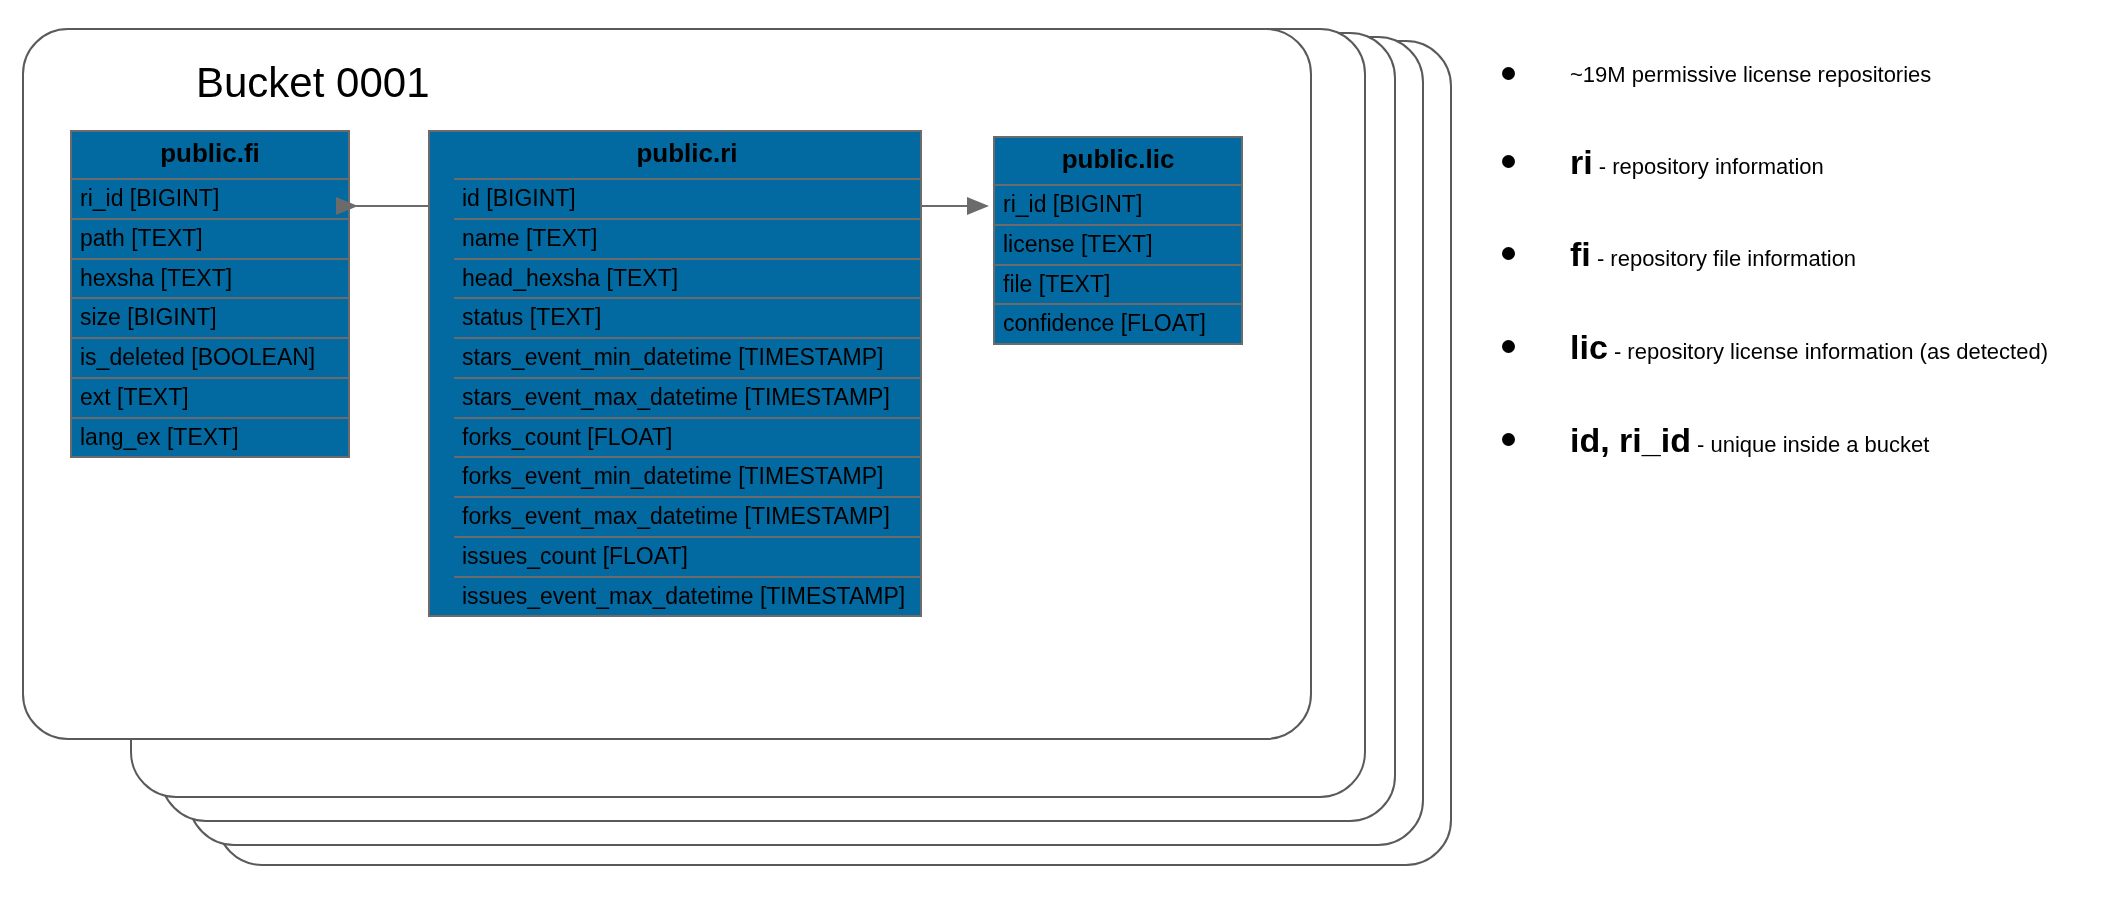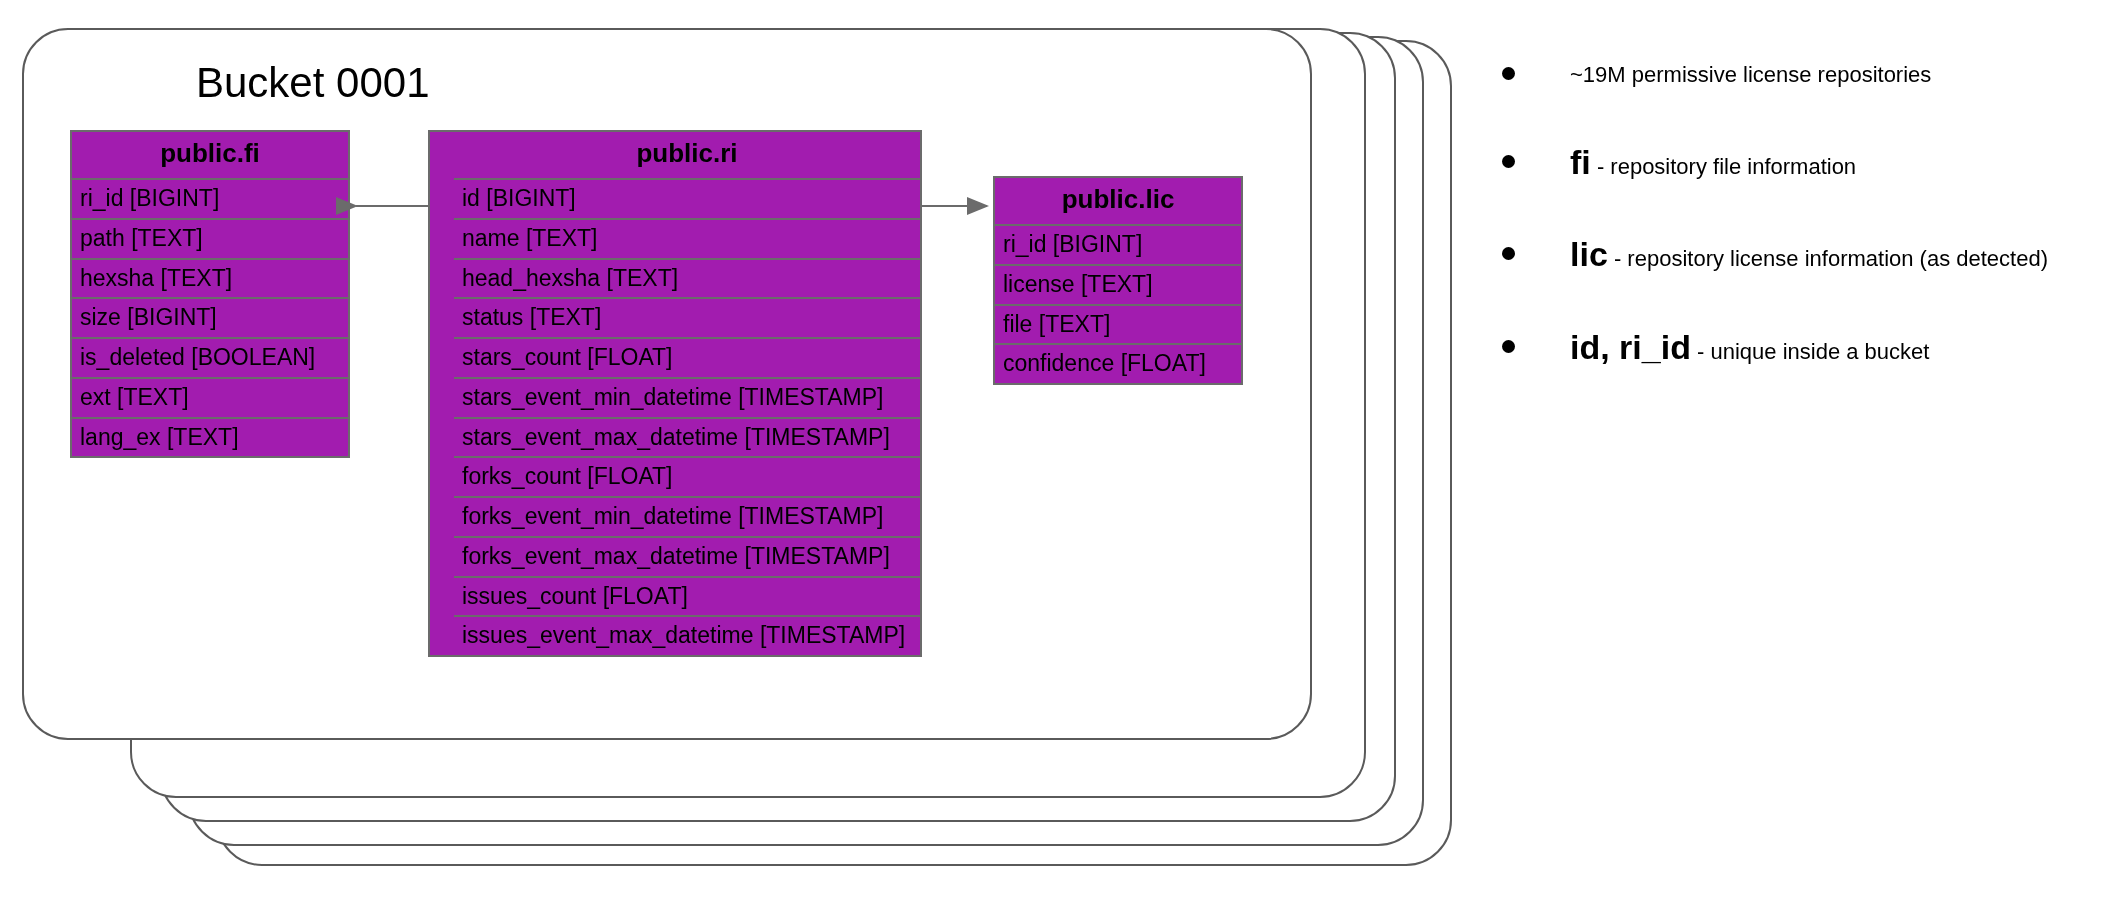--- a/index.html
+++ b/index.html
@@ -45,21 +45,21 @@
     font-size: 42px;
     line-height: 1.1;
     color: #000000;
     white-space: nowrap;
   }
 
   
   .table {
     position: absolute;
     border: 2px solid #6b6b6b;
-    background: #a21caf;
+    background: #0369a1;
     box-sizing: border-box;
   }
   .table-title {
     font-weight: bold;
     font-size: 26px;
     text-align: center;
     padding: 6px 8px 9px 8px;
     border-bottom: 2px solid #6b6b6b;
     box-sizing: border-box;
     white-space: nowrap;
@@ -70,21 +70,21 @@
     padding: 4px 8px 5px 8px;
     border-bottom: 2px solid #6b6b6b;
     box-sizing: border-box;
     white-space: nowrap;
     line-height: 1.25;
   }
   .trow:last-child { border-bottom: none; border-radius: 16px; }
 
   #table-fi  { left:  70px; top: 130px; width: 280px; }
   #table-ri  { left: 428px; top: 130px; width: 494px; padding-left: 24px; }
-  #table-lic { left: 993px; top: 136px; width: 250px; margin-top: 40px; }
+  #table-lic { left: 993px; top: 136px; width: 250px; }
 
   
   .connector { position: absolute; left: 0; top: 0; width: 1470px; height: 916px; pointer-events: none; }
 
   
   .bullets {
     position: absolute;
     left: 1478px;
     top: 52px;
     width: 610px;
@@ -137,21 +137,20 @@
     </div>
   </div>
 
   <div class="table" id="table-ri">
     <div class="table-title">public.ri</div>
     <div class="table-rows">
       <div class="trow">id [BIGINT]</div>
       <div class="trow">name [TEXT]</div>
       <div class="trow">head_hexsha [TEXT]</div>
       <div class="trow">status [TEXT]</div>
-      <div class="trow">stars_count [FLOAT]</div>
       <div class="trow">stars_event_min_datetime [TIMESTAMP]</div>
       <div class="trow">stars_event_max_datetime [TIMESTAMP]</div>
       <div class="trow">forks_count [FLOAT]</div>
       <div class="trow">forks_event_min_datetime [TIMESTAMP]</div>
       <div class="trow">forks_event_max_datetime [TIMESTAMP]</div>
       <div class="trow">issues_count [FLOAT]</div>
       <div class="trow">issues_event_max_datetime [TIMESTAMP]</div>
     </div>
   </div>
 
@@ -181,20 +180,24 @@
   </svg>
 </div>
 
 <div class="bullets">
 
   <div class="bullet">
     <span class="dot"></span>
     <span class="rest">~19M permissive license repositories</span>
   </div>
 
+  <div class="bullet">
+    <span class="dot"></span>
+    <span class="strong">ri</span><span class="rest"> - repository information</span>
+  </div>
 
   <div class="bullet">
     <span class="dot"></span>
     <span class="strong">fi</span><span class="rest">  - repository file information</span>
   </div>
 
   <div class="bullet">
     <span class="dot"></span>
     <span class="strong">lic</span><span class="rest"> - repository license information (as detected)</span>
   </div>

